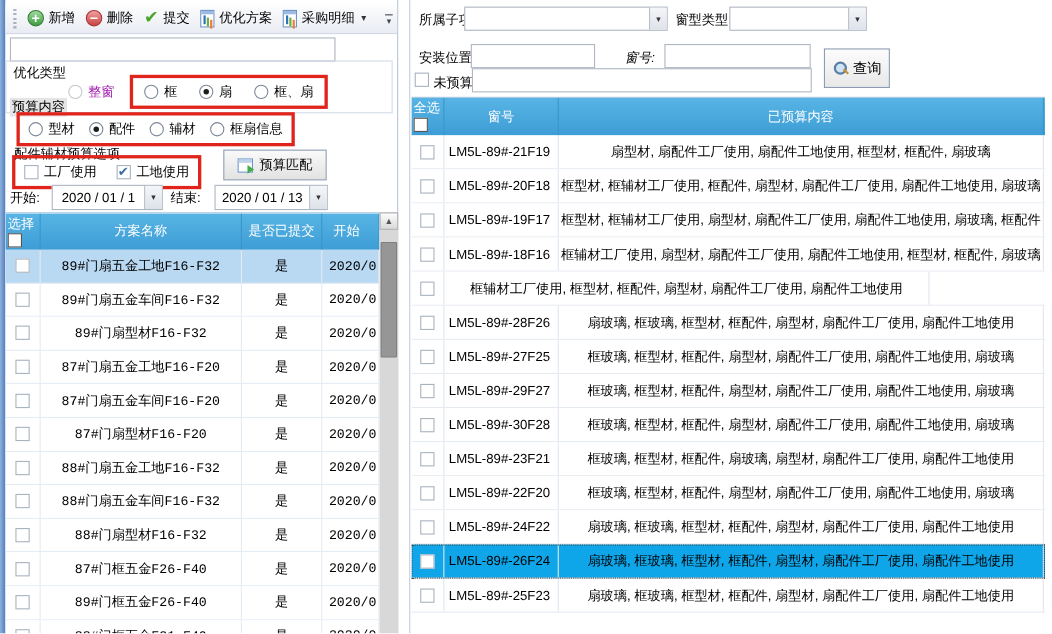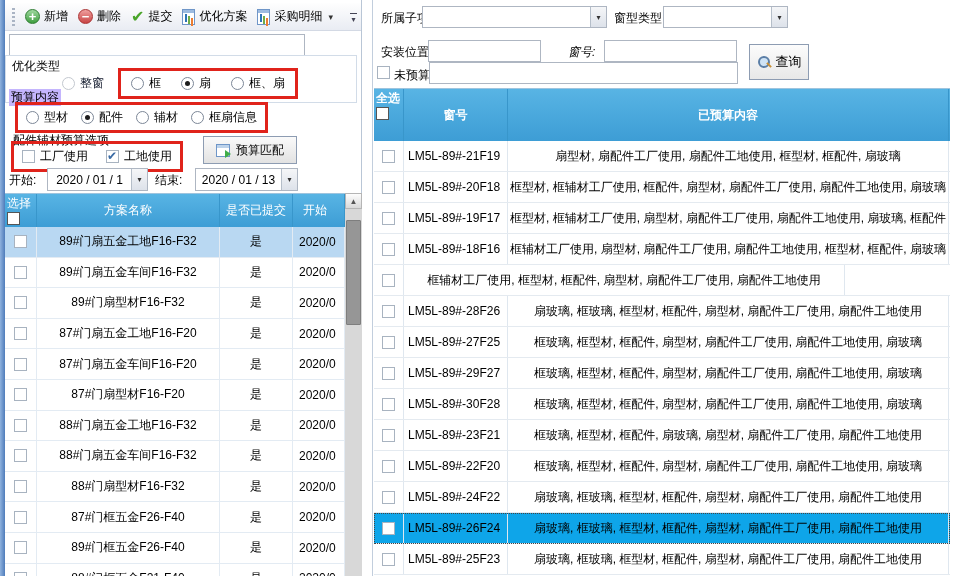--- a/index.html
+++ b/index.html
@@ -47,23 +47,23 @@
 
   .red-box { border:3px solid #e0231b; display:flex; align-items:center; }
   .rb1 { padding:4px 10px; gap:20px; margin-left:14px; }
   .rb2 { position:absolute; left:10px; top:102px; padding:4px 8px; gap:13px; }
   .rb3 { position:absolute; left:6px; top:141px; padding:4px 8px; gap:18px; }
 
   .ri { display:flex; align-items:center; gap:5px; white-space:nowrap; }
   .radio { width:13px; height:13px; border:1px solid #7c8797; border-radius:50%; background:#fff; position:relative; flex:none; }
   .radio.on::after { content:""; position:absolute; left:3px; top:3px; width:5px; height:5px; border-radius:50%; background:#1c1c1c; }
   .radio.rdis { border-color:#c3c8cf; }
-  .ri.dis .rl { color:#0f172a; }
-
-  .lbl2 { position:absolute; left:4px; top:89px; background:#c4b5fd; padding:0 2px; }
+  .ri.dis .rl { color:#a21caf; }
+
+  .lbl2 { position:absolute; left:4px; top:89px; background:#e5e5e5; padding:0 2px; }
   .lbl3 { position:absolute; left:8px; top:132px; }
 
   .cb { width:13px; height:13px; border:1px solid #a8b3c0; background:#fff; display:inline-block; position:relative; flex:none; }
   .cb.ck::after { content:"✔"; position:absolute; left:0px; top:-2px; font-size:12px; color:#3a6ba5; }
 
   .match-btn { position:absolute; left:198px; top:136px; width:94px; height:28px;
     background:linear-gradient(#fafafa,#e2e2e2); border:1px solid #8d9cb2; display:flex;
     align-items:center; justify-content:center; gap:6px; font-size:12px; font-family:Liberation Sans, sans-serif; }
   .match-icon { width:14px; height:13px; background:#fff; border:1px solid #6f96c8; position:relative; }
   .match-icon::before { content:""; position:absolute; left:0; top:0; width:100%; height:3px; background:#bcd2ea; }
@@ -81,21 +81,21 @@
     display:flex; align-items:center; justify-content:center; font-size:8px; color:#333; }
 
   
   .ltable { position:absolute; left:0; top:193px; width:340px; height:383px; overflow:hidden;
     border-top:1px solid #9ec4de; }
   .lheader { display:flex; height:33px; background:linear-gradient(#58b4e4,#3d9dd5); color:#fff; }
   .lhc { border-right:1px solid #3896cb; display:flex; align-items:center; justify-content:center; overflow:hidden; }
   .lhc0 { width:32px; flex-direction:column; align-items:flex-start; justify-content:flex-start; padding:1px 2px; }
   .lhc0 .cb { border-color:#555; margin-top:0px; }
   .lhc1 { width:183px; } .lhc2 { width:73px; } .lhc3 { width:52px; justify-content:flex-start; padding-left:10px; }
-  .lrows { height:350px; overflow:hidden; }
+  .lrows { height:350px; overflow:hidden;font-family:Liberation Mono, monospace; }
   .lrow { display:flex; height:30.6px; background:#fff; border-bottom:1px solid #e3ebf3; }
   .lrow.sel { background:#b9d8f2; }
   .lc { border-right:1px solid #e3ebf3; display:flex; align-items:center; justify-content:center; overflow:hidden; white-space:nowrap; }
   .lc0 { width:32px; } .lc1 { width:183px; } .lc2 { width:73px; } .lc3 { width:52px; justify-content:flex-start; padding-left:6px; }
 
   .vscroll { position:absolute; left:340px; top:193px; width:17px; height:383px; background:#d8d8d8; }
   .sb-up { height:16px; background:linear-gradient(#fdfdfd,#d9d9d9); border:1px solid #b5b5b5;
     font-size:8px; color:#555; display:flex; align-items:center; justify-content:center; }
   .sb-thumb { position:absolute; left:1px; top:27px; width:15px; height:105px; background:#969696;
     border:1px solid #7e7e7e; border-radius:1px; }
@@ -118,21 +118,21 @@
     background:linear-gradient(#fcfcfc,#e8e8e8); border:1px solid #8d9cb2; display:flex;
     align-items:center; justify-content:center; gap:5px; font-size:13px; font-family:inherit; }
   .mag { width:14px; height:14px; position:relative; flex:none; }
   .mag::before { content:""; position:absolute; left:1px; top:1px; width:8px; height:8px;
     border:2px solid #5b7ea6; border-radius:50%; background:#cfe3f5; }
   .mag::after { content:""; position:absolute; left:9px; top:9px; width:6px; height:2px;
     background:#c89036; transform:rotate(45deg); }
 
   .rtable { position:absolute; left:1px; top:88px; width:576px; height:488px; overflow:hidden;
     border-top:1px solid #9ec4de; }
-  .rheader { display:flex; height:52px; background:linear-gradient(#58b4e4,#3d9dd5); color:#fff;font-weight:bold; }
+  .rheader { display:flex; height:34px; background:linear-gradient(#58b4e4,#3d9dd5); color:#fff; }
   .rhc { border-right:1px solid #3896cb; display:flex; align-items:center; justify-content:center; overflow:hidden; }
   .rhc0 { width:30px; flex-direction:column; align-items:flex-start; justify-content:flex-start; padding:1px 2px; }
   .rhc0 .cb { border-color:#555; }
   .rhc1 { width:104px; } .rhc2 { width:441px; }
   .rrows { height:454px; overflow:hidden; }
   .rrow { display:flex; height:31px; background:#fff; border-bottom:1px solid #e4eaf0; }
   .rrow.selr { background:#0ea5e9; outline:1px dotted #444; outline-offset:-1px; }
   .rc { border-right:1px solid #dfe7ef; display:flex; align-items:center; overflow:hidden; white-space:nowrap; }
   .rc0 { width:30px; justify-content:center; } .rc1 { width:104px; padding-left:4px; }
   .rc2 { width:441px; justify-content:center; font-size:12px; }

